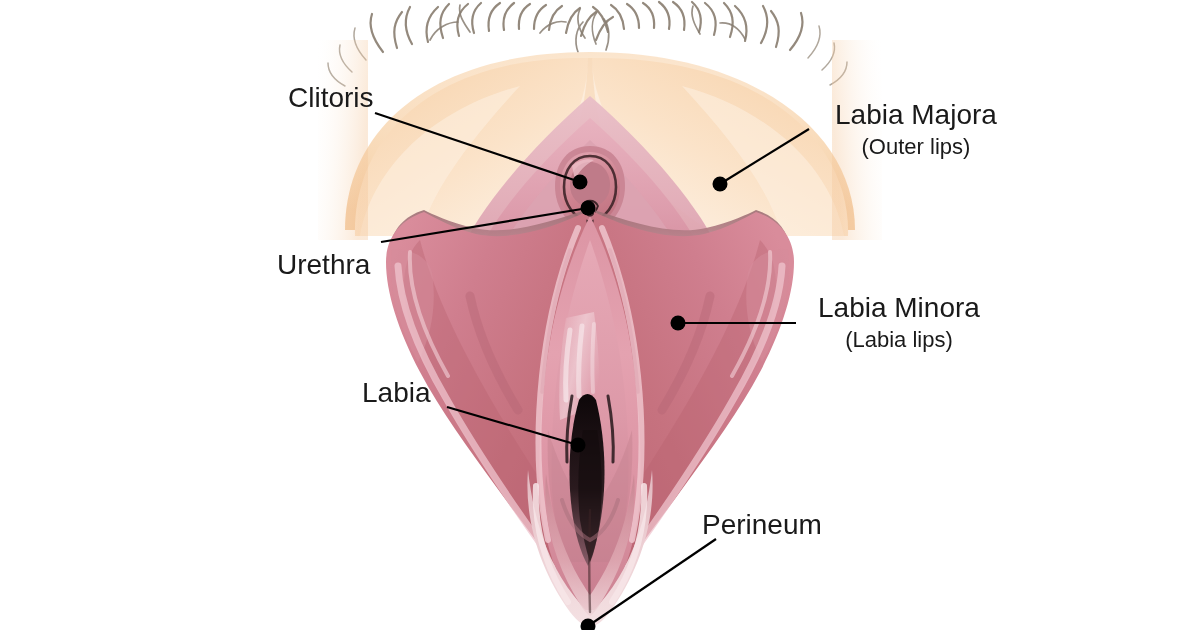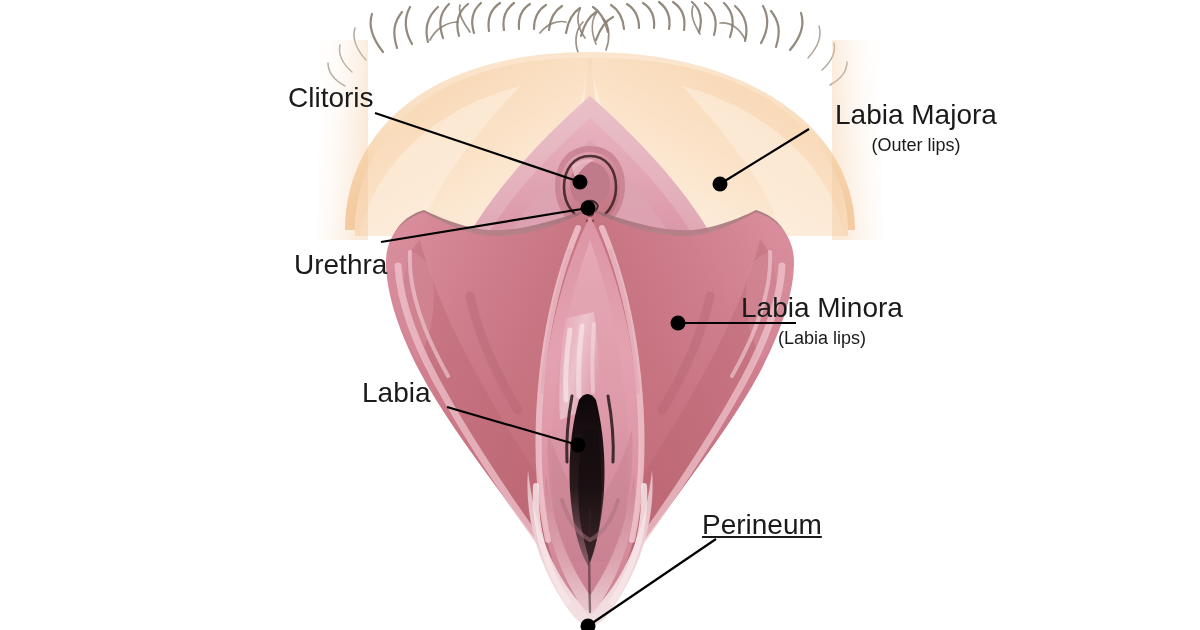--- a/index.html
+++ b/index.html
@@ -13,21 +13,21 @@
   #stage{position:relative;width:1200px;height:453px;background:#ef4444;}
   #diagram{position:absolute;inset:0;width:1200px;height:630px;display:block;}
   .lbl{
     position:absolute;
     color:#1a1a1a;
     white-space:nowrap;
     line-height:1.0;
     letter-spacing:0px;
   }
   .lbl .main{font-size:28px;display:block;}
-  .lbl .sub{font-size:18px;display:block;margin-top:7px;}
+  .lbl .sub{font-size:22px;display:block;margin-top:7px;}
   .lbl.align-left{text-align:left;}
   .lbl.align-center{text-align:center;}
 </style>
 </head>
 <body>
 
 <div id="stage">
 
   <svg id="diagram" viewBox="0 0 1200 630" xmlns="http://www.w3.org/2000/svg" aria-label="Vulva anatomy">
     <defs>
@@ -364,35 +364,35 @@
       <circle cx="678" cy="323" r="7.5"></circle>
       <circle cx="578" cy="445" r="7.5"></circle>
       <circle cx="588" cy="626" r="7.5"></circle>
     </g>
   </svg>
 
   <div class="lbl align-left" style="left:288px;top:84px;">
     <span class="main">Clitoris</span>
   </div>
 
-  <div class="lbl align-left" style="left:294px;top:251px;">
+  <div class="lbl align-left" style="left:277px;top:251px;">
     <span class="main">Urethra</span>
   </div>
 
   <div class="lbl align-center" style="left:835px;top:101px;">
     <span class="main">Labia Majora</span>
     <span class="sub">(Outer lips)</span>
   </div>
 
-  <div class="lbl align-center" style="left:741px;top:294px;">
+  <div class="lbl align-center" style="left:818px;top:294px;">
     <span class="main">Labia Minora</span>
     <span class="sub">(Labia lips)</span>
   </div>
 
   <div class="lbl align-left" style="left:362px;top:379px;">
     <span class="main">Labia</span>
   </div>
 
-  <div class="lbl align-left" style="left:702px;top:511px;text-decoration:underline;">
+  <div class="lbl align-left" style="left:702px;top:511px;">
     <span class="main">Perineum</span>
   </div>
 
 </div>
 
 </body></html>

